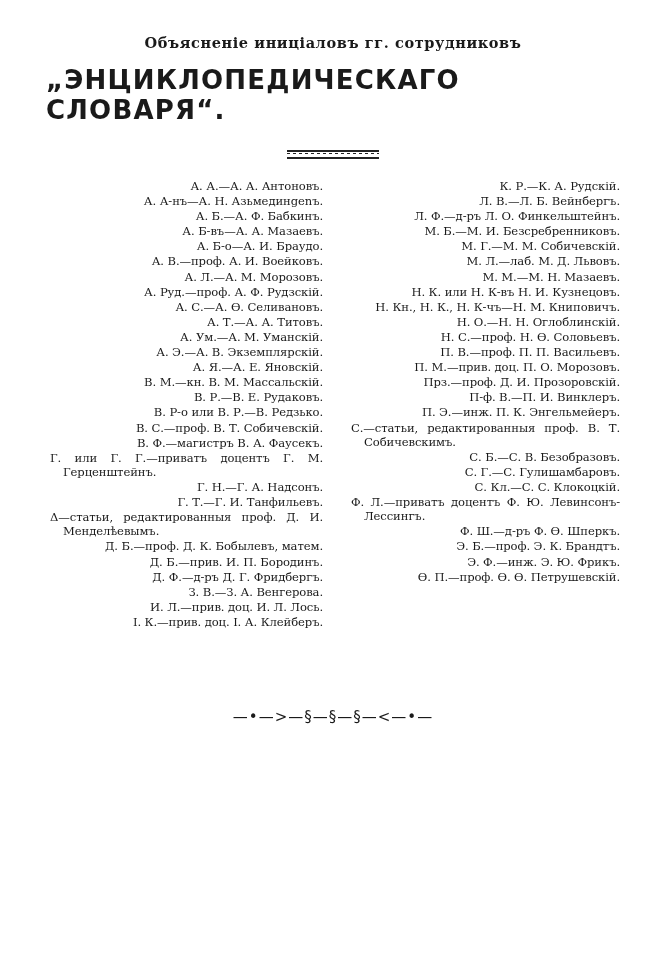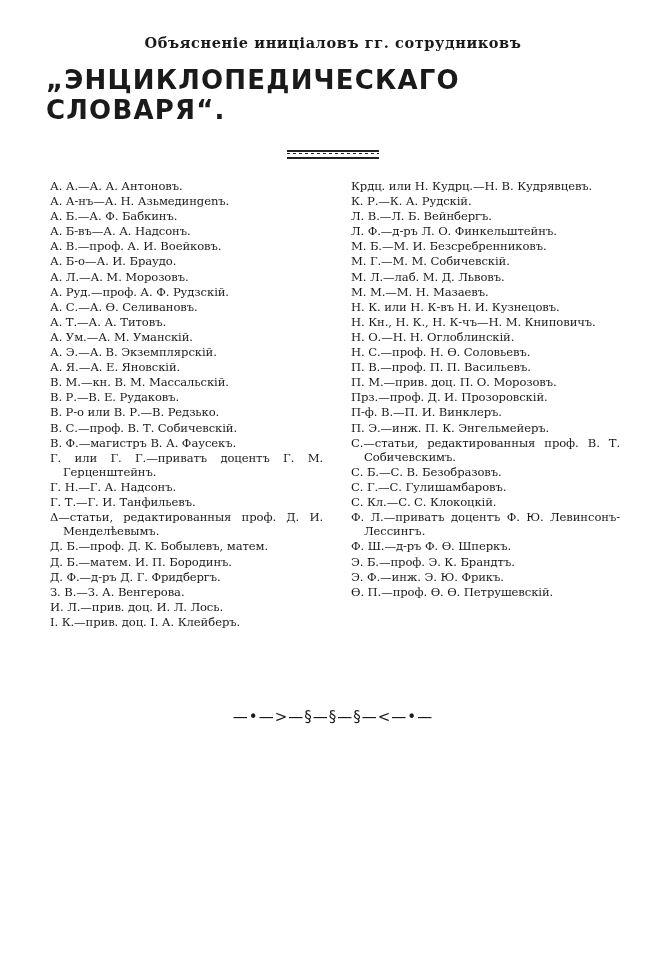--- a/index.html
+++ b/index.html
@@ -78,20 +78,21 @@
   .entry {
     font-size: 11.6px;
     line-height: 14.2px;
     margin: 0 0 0.9px 0;
     text-indent: 0;
     padding-left: 13px;
     text-indent: -13px;
     font-family: "DejaVu Serif", serif;
     letter-spacing: -0.1px;
     white-space: normal;
+    text-align: right;
   }
   .entry.wide {
     text-align: justify;
   }
   .ornament {
     text-align: center;
     margin-top: 78px;
     font-size: 15px;
     letter-spacing: 1px;
     color: #1a1a1a;
@@ -108,48 +109,47 @@
 
   <div class="rule-wrap">
     <span class="rule"></span>
   </div>
 
   <div class="columns">
     <div class="col col-left">
       <div class="entry">А. А.—А. А. Антоновъ.</div>
       <div class="entry">А. А-нъ—А. Н. Азьмединgenъ.</div>
       <div class="entry">А. Б.—А. Ф. Бабкинъ.</div>
-      <div class="entry">А. Б-въ—А. А. Надсонъ.</div>
+      <div class="entry">А. Б-въ—А. А. Мазаевъ.</div>
+      <div class="entry">А. Б-о—А. И. Браудо.</div>
       <div class="entry">А. В.—проф. А. И. Воейковъ.</div>
-      <div class="entry">А. Б-о—А. И. Браудо.</div>
       <div class="entry">А. Л.—А. М. Морозовъ.</div>
       <div class="entry">А. Руд.—проф. А. Ф. Рудзскій.</div>
       <div class="entry">А. С.—А. Ө. Селивановъ.</div>
       <div class="entry">А. Т.—А. А. Титовъ.</div>
       <div class="entry">А. Ум.—А. М. Уманскій.</div>
       <div class="entry">А. Э.—А. В. Экземплярскій.</div>
       <div class="entry">А. Я.—А. Е. Яновскій.</div>
       <div class="entry">В. М.—кн. В. М. Массальскій.</div>
       <div class="entry">В. Р.—В. Е. Рудаковъ.</div>
       <div class="entry">В. Р-о или В. Р.—В. Редзько.</div>
       <div class="entry">В. С.—проф. В. Т. Собичевскій.</div>
       <div class="entry">В. Ф.—магистръ В. А. Фаусекъ.</div>
       <div class="entry wide">Г. или Г. Г.—приватъ доцентъ Г. М. Герценштейнъ.</div>
       <div class="entry">Г. Н.—Г. А. Надсонъ.</div>
       <div class="entry">Г. Т.—Г. И. Танфильевъ.</div>
       <div class="entry wide">Δ—статьи, редактированныя проф. Д. И. Менделѣевымъ.</div>
       <div class="entry">Д. Б.—проф. Д. К. Бобылевъ, матем.</div>
-      <div class="entry">Д. Б.—матем. И. П. Бородинъ.</div>
+      <div class="entry">Д. Б.—прив. И. П. Бородинъ.</div>
       <div class="entry">Д. Ф.—д-ръ Д. Г. Фридбергъ.</div>
       <div class="entry">З. В.—З. А. Венгерова.</div>
       <div class="entry">И. Л.—прив. доц. И. Л. Лось.</div>
       <div class="entry">І. К.—прив. доц. І. А. Клейберъ.</div>
     </div>
     <div class="col col-right">
-      <div class="entry">Крдц. или Н. Кудрц.—Н. В. Кудрявцевъ.</div>
       <div class="entry">К. Р.—К. А. Рудскій.</div>
       <div class="entry">Л. В.—Л. Б. Вейнбергъ.</div>
       <div class="entry">Л. Ф.—д-ръ Л. О. Финкельштейнъ.</div>
       <div class="entry">М. Б.—М. И. Безсребренниковъ.</div>
       <div class="entry">М. Г.—М. М. Собичевскій.</div>
       <div class="entry">М. Л.—лаб. М. Д. Львовъ.</div>
       <div class="entry">М. М.—М. Н. Мазаевъ.</div>
       <div class="entry">Н. К. или Н. К-въ Н. И. Кузнецовъ.</div>
       <div class="entry">Н. Кн., Н. К., Н. К-чъ—Н. М. Книповичъ.</div>
       <div class="entry">Н. О.—Н. Н. Оглоблинскій.</div>

